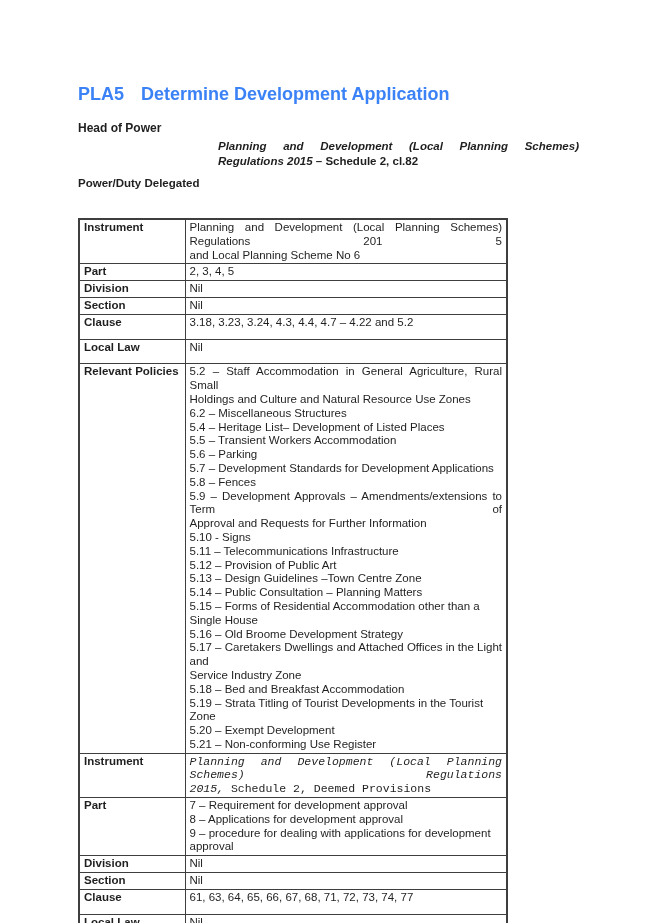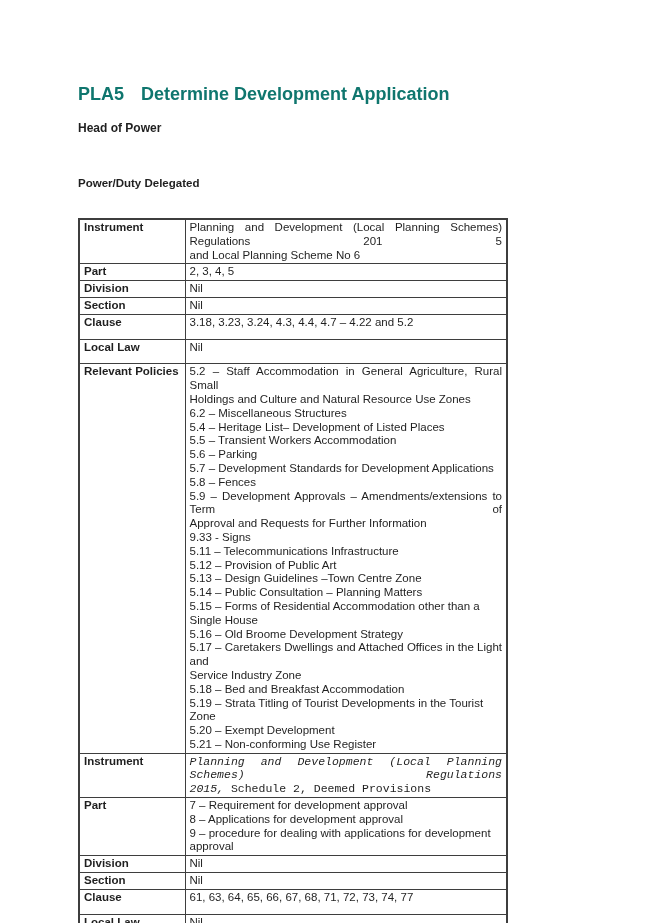--- a/index.html
+++ b/index.html
@@ -6,21 +6,21 @@
   .page{
     position:relative;
     width:653px;height:923px;
     background:#ffffff;
     color:#1f1f1f;
     font-family:"Liberation Sans","DejaVu Sans",sans-serif;
     overflow:hidden;
   }
   .heading{
     position:absolute;left:78px;top:84px;margin:0;
-    font-size:18px;font-weight:700;line-height:20px;color:#0f766e;
+    font-size:18px;font-weight:700;line-height:20px;color:#3b82f6;
     white-space:nowrap;
   }
   .heading .code{margin-right:17px;}
   .hop-label{
     position:absolute;left:78px;top:121px;
     font-size:12px;font-weight:700;line-height:14px;
   }
   .hop-ref{
     position:absolute;left:218px;top:139px;width:361px;
     font-size:11.5px;font-weight:700;font-style:italic;line-height:15px;
@@ -50,20 +50,24 @@
 </style>
 </head>
 <body>
 
 <div class="page" style="background: rgb(255, 255, 255); color: rgb(31, 31, 31);">
 
   <h1 class="heading"><span class="code">PLA5</span><span>Determine Development Application</span></h1>
 
   <div class="hop-label">Head of Power</div>
 
+  <div class="hop-ref">
+      <div class="ln stretch"><span class="it">Planning and Development (Local Planning Schemes)</span></div>
+      <div class="ln"><span class="it">Regulations 2015</span><span class="up"> – Schedule 2, cl.82</span></div>
+    </div>
 
   <div class="pdd-label">Power/Duty Delegated</div>
 
   <table class="delegation" style="border-color: rgb(62, 62, 62);">
     <colgroup>
         <col class="c1">
         <col>
       </colgroup>
     <tbody>
         <tr>
@@ -111,21 +115,21 @@
             <div class="ln stretch"><span>5.2 – Staff Accommodation in General Agriculture, Rural Small</span></div>
             <div class="ln"><span>Holdings and Culture and Natural Resource Use Zones</span></div>
             <div class="ln"><span>6.2 – Miscellaneous Structures</span></div>
             <div class="ln"><span>5.4 – Heritage List– Development of Listed Places</span></div>
             <div class="ln"><span>5.5 – Transient Workers Accommodation</span></div>
             <div class="ln"><span>5.6 – Parking</span></div>
             <div class="ln"><span>5.7 – Development Standards for Development Applications</span></div>
             <div class="ln"><span>5.8 – Fences</span></div>
             <div class="ln stretch"><span>5.9 – Development Approvals – Amendments/extensions to Term of</span></div>
             <div class="ln"><span>Approval and Requests for Further Information</span></div>
-            <div class="ln"><span>9.33 - Signs</span></div>
+            <div class="ln"><span>5.10 - Signs</span></div>
             <div class="ln"><span>5.11 – Telecommunications Infrastructure</span></div>
             <div class="ln"><span>5.12 – Provision of Public Art</span></div>
             <div class="ln"><span>5.13 – Design Guidelines –Town Centre Zone</span></div>
             <div class="ln"><span>5.14 – Public Consultation – Planning Matters</span></div>
             <div class="ln"><span>5.15 – Forms of Residential Accommodation other than a Single House</span></div>
             <div class="ln"><span>5.16 – Old Broome Development Strategy</span></div>
             <div class="ln stretch"><span>5.17 – Caretakers Dwellings and Attached Offices in the Light and</span></div>
             <div class="ln"><span>Service Industry Zone</span></div>
             <div class="ln"><span>5.18 – Bed and Breakfast Accommodation</span></div>
             <div class="ln"><span>5.19 – Strata Titling of Tourist Developments in the Tourist Zone</span></div>

